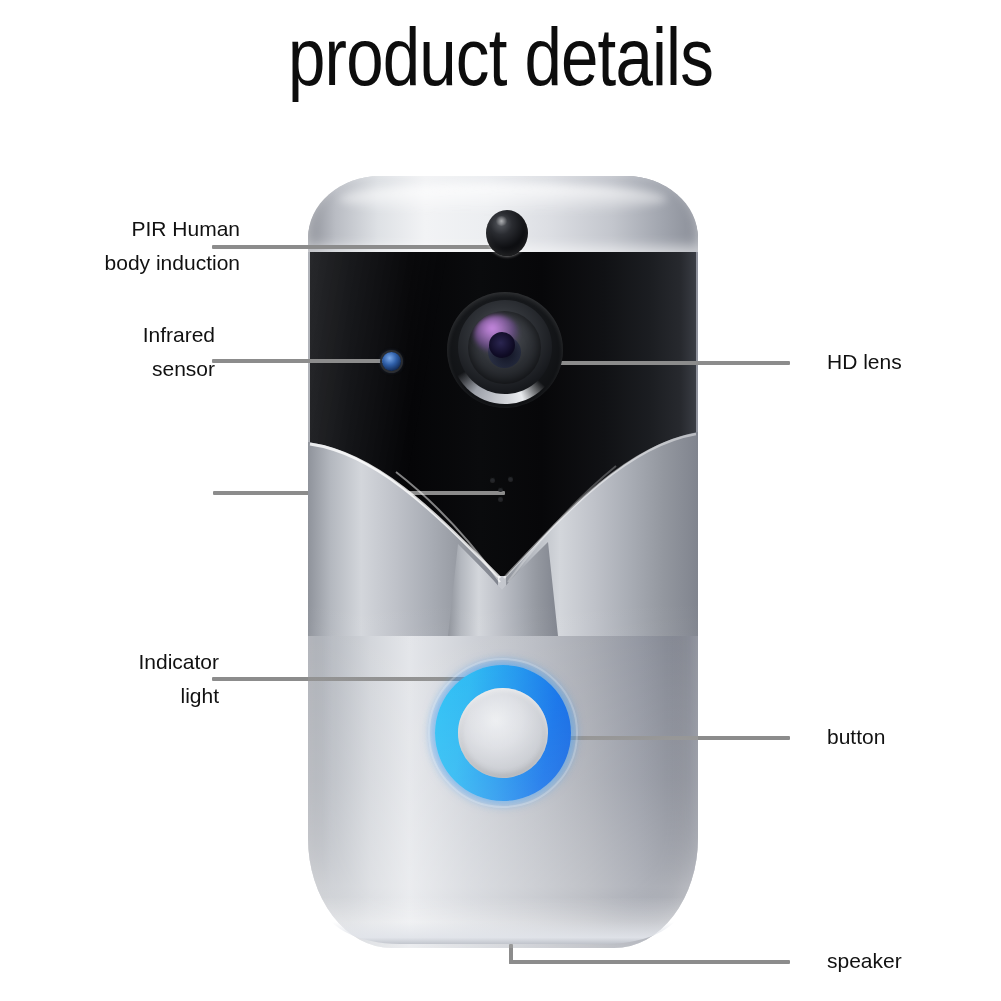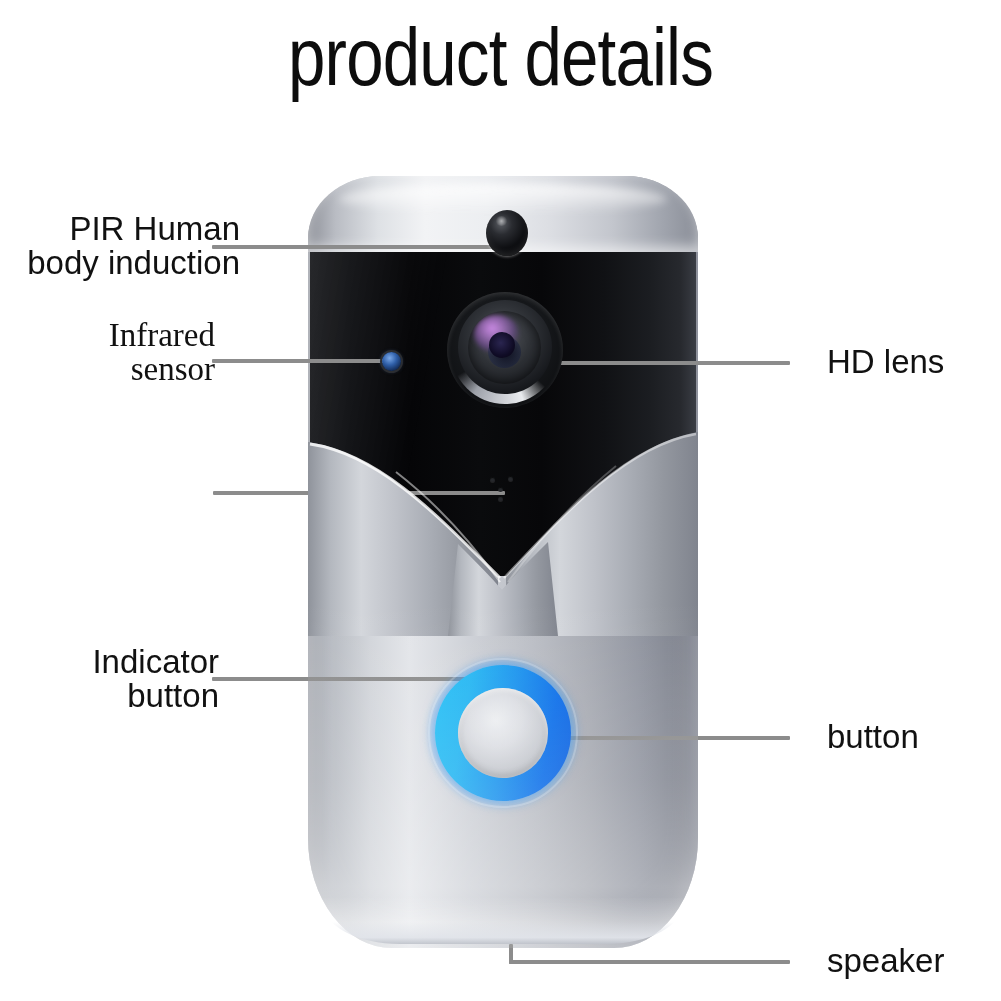--- a/index.html
+++ b/index.html
@@ -32,21 +32,21 @@
     color: #0d0d0d;
     letter-spacing: -1px;
     transform: scaleX(0.82);
     transform-origin: 50% 0;
     white-space: nowrap;
   }
 
   
   .label {
     position: absolute;
-    font-size: 33px;
+    font-size: 21px;
     line-height: 34px;
     color: #111111;
     font-weight: 400;
     white-space: pre-line;
   }
   .label.right-align { text-align: right; }
   .label.left-align  { text-align: left; margin-left: 28px; }
 
   
   .leader {
@@ -437,26 +437,26 @@
   <div class="leader" style="left:213px; top:491px; width:292px;"></div>
   <div class="leader" style="left:212px; top:677px; width:292px;"></div>
   <div class="leader" style="left:506px; top:361px; width:284px;"></div>
   <div class="leader" style="left:506px; top:736px; width:284px;"></div>
   <div class="leader-stub" style="left:509px; top:944px; height:20px;"></div>
   <div class="leader" style="left:509px; top:960px; width:281px;"></div>
 
   <div class="label right-align" style="left:10px; top:212px; width:230px;">PIR Human
 body induction</div>
 
-  <div class="label right-align" style="left:10px; top:318px; width:205px;font-family:Liberation Serif, serif;">Infrared
+  <div class="label right-align" style="left:10px; top:318px; width:205px;">Infrared
 sensor</div>
 
 
   <div class="label right-align" style="left:10px; top:645px; width:209px;">Indicator
-button</div>
+light</div>
 
   <div class="label left-align" style="left:799px; top:345px; width:200px;">HD lens</div>
 
   <div class="label left-align" style="left:799px; top:720px; width:200px;">button</div>
 
   <div class="label left-align" style="left:799px; top:944px; width:200px;">speaker</div>
 
 </div>
 
 </body></html>

